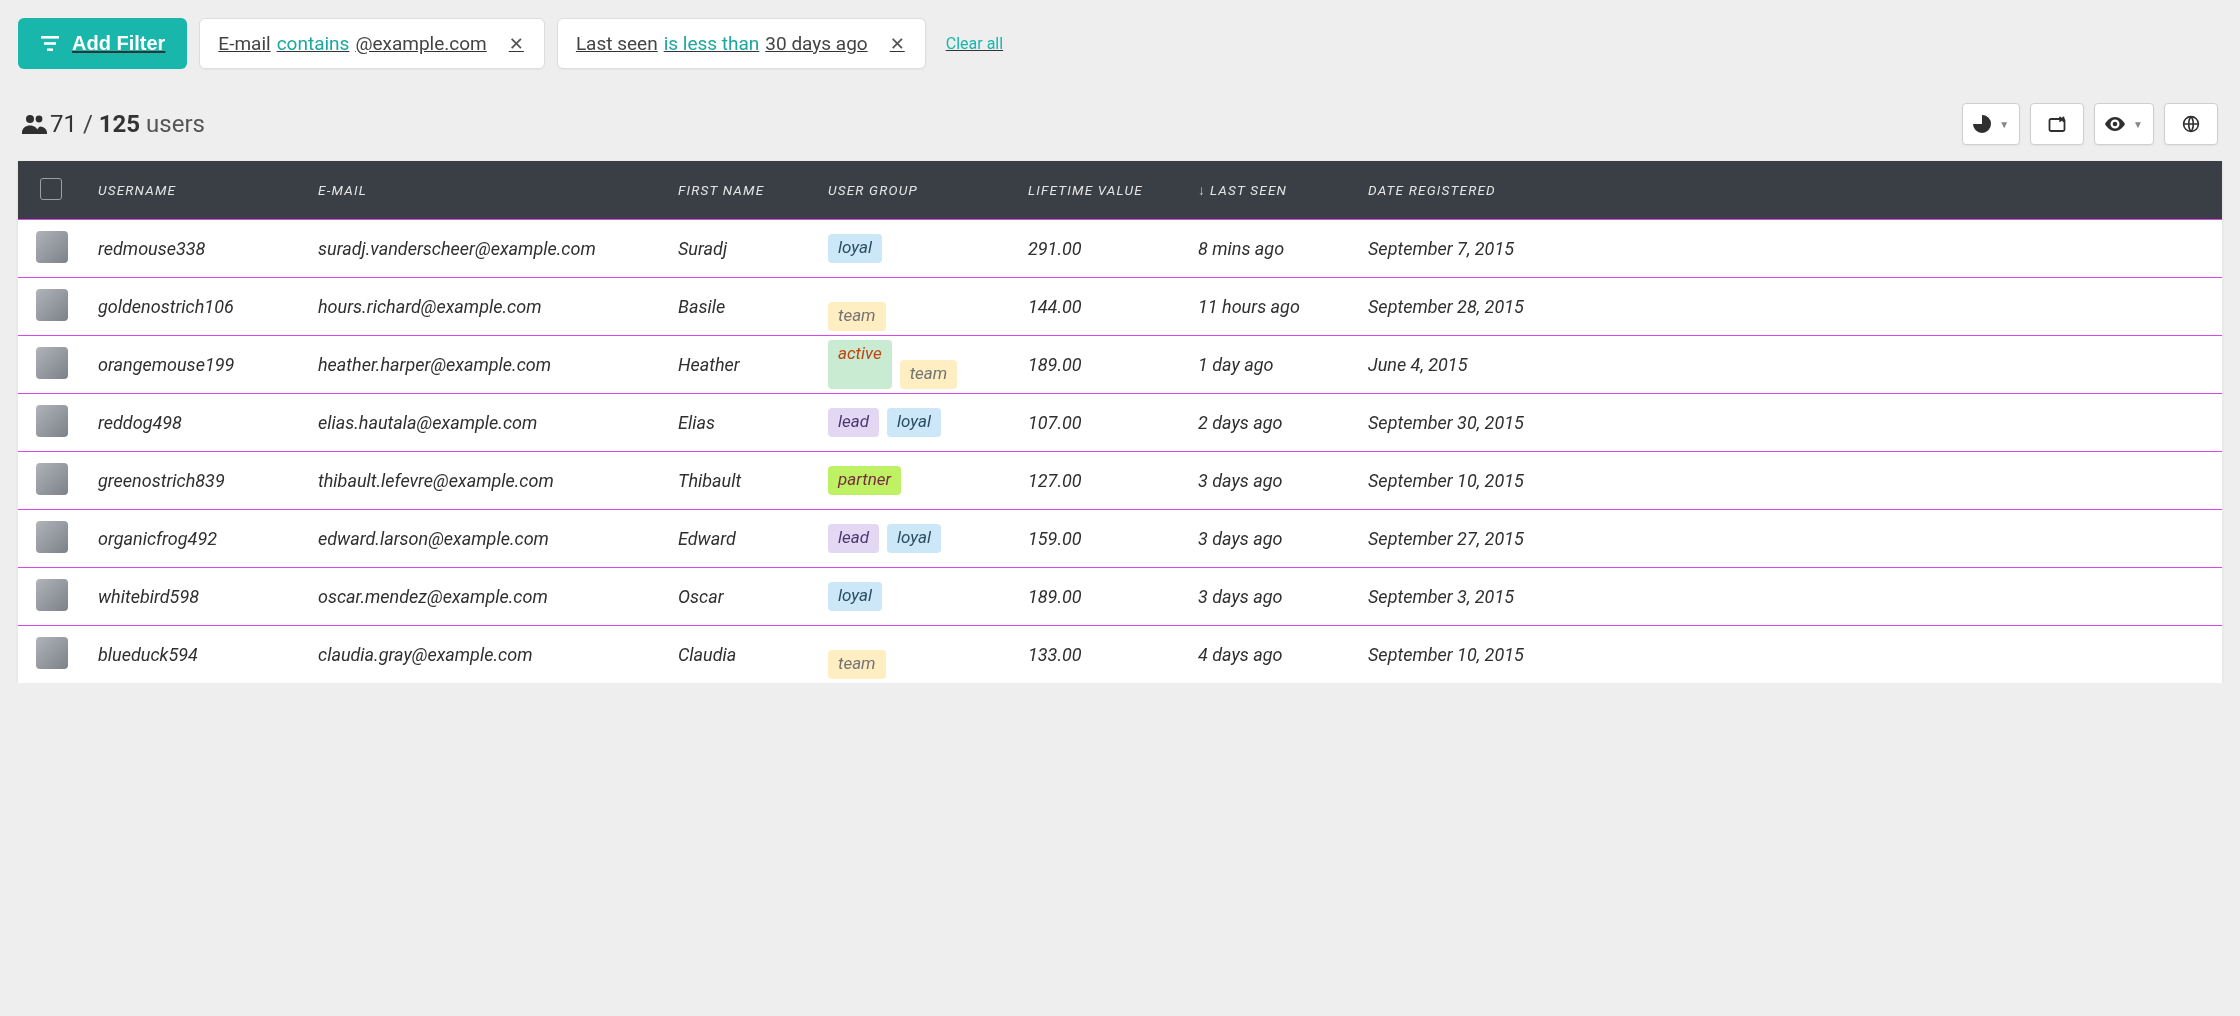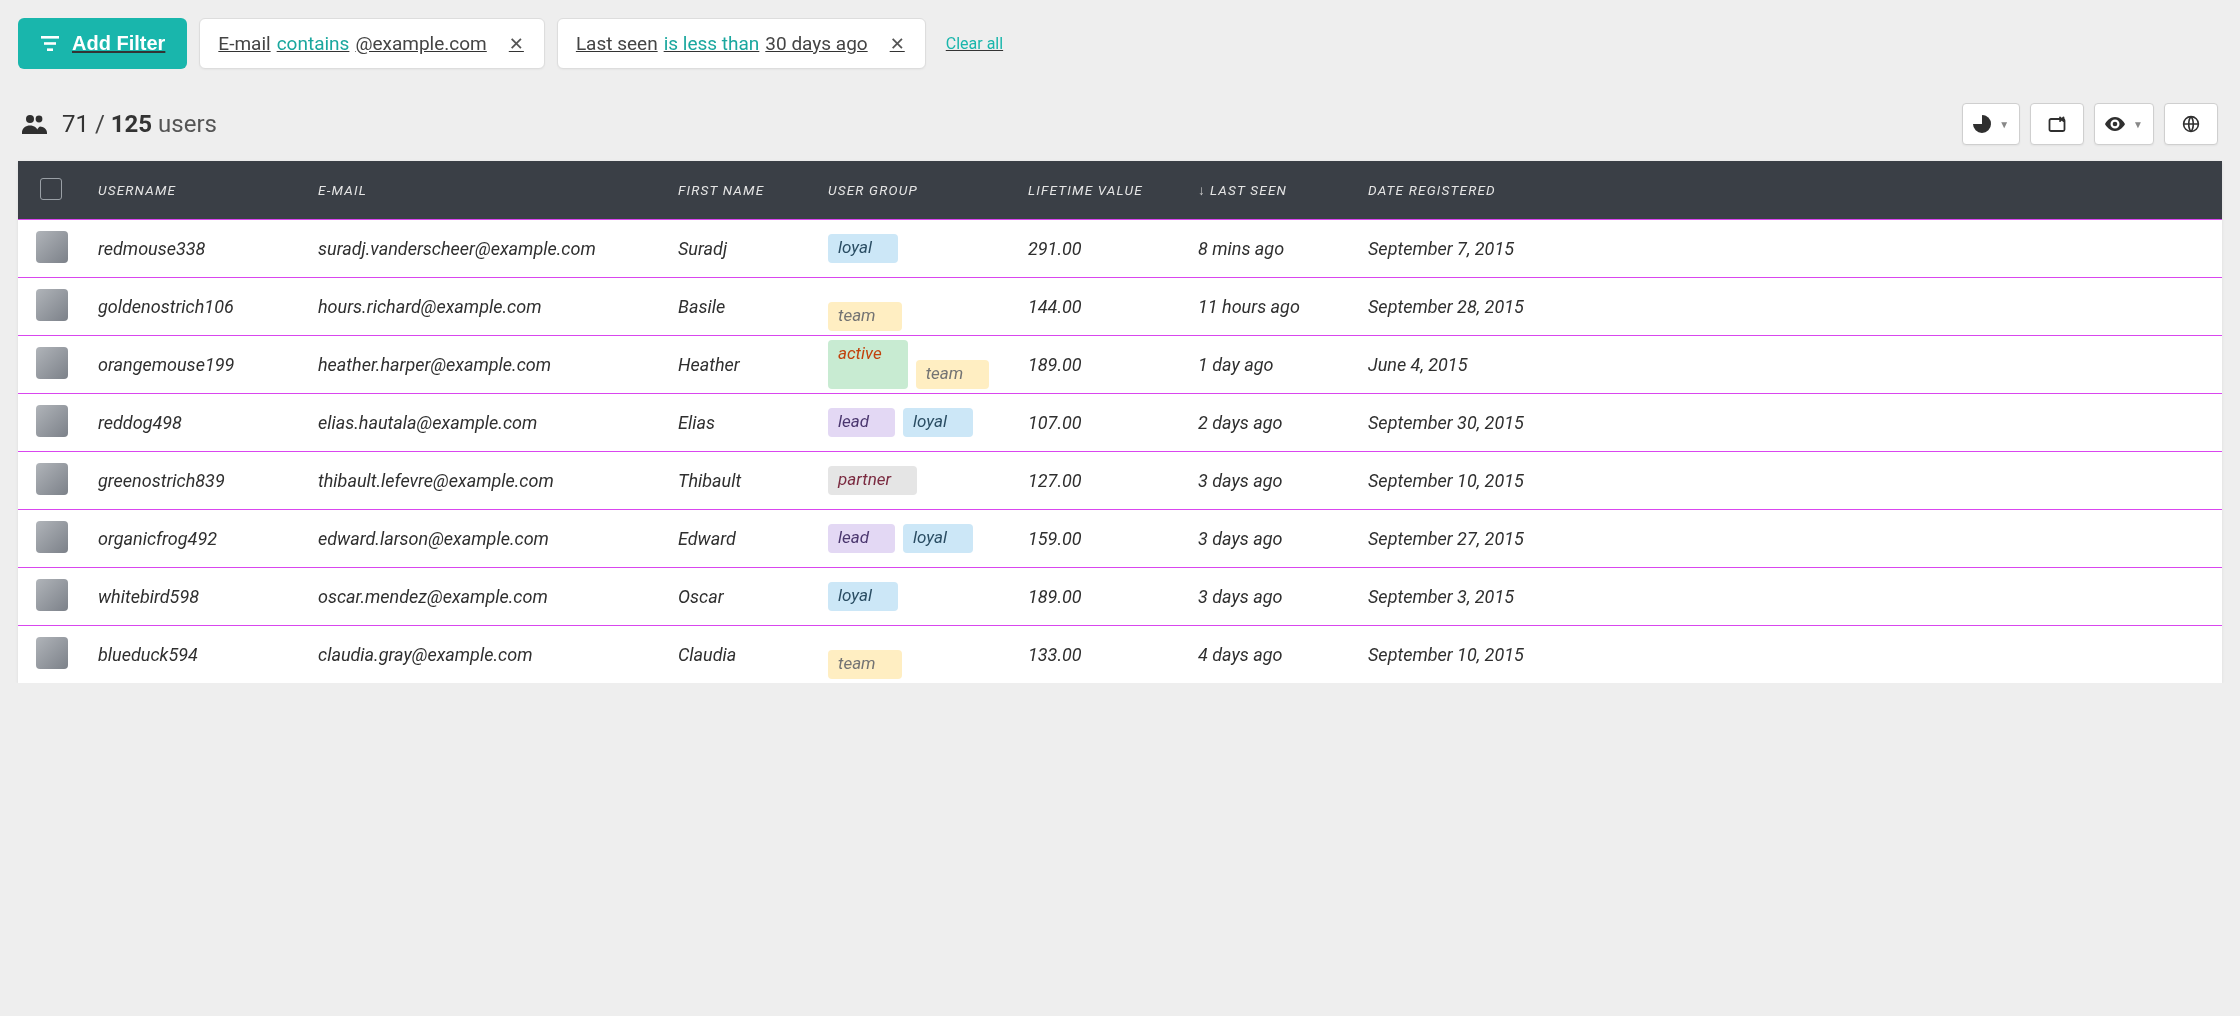--- a/index.html
+++ b/index.html
@@ -57,21 +57,21 @@
   .summary-row {
     display: flex;
     align-items: center;
     justify-content: space-between;
     margin-top: 34px;
     padding: 0 4px;
   }
   .summary-left {
     display: flex;
     align-items: center;
-    gap: 14px;
+    gap: 2px;
     font-size: 24px;
     color: #444;
   }
   .summary-left .count-total { font-weight: 700; color: #333; }
   .summary-left .count-shown { font-weight: 400; color: #333; }
   .summary-left .label { color: #555; font-weight: 400; }
   .toolbar-right { display: flex; gap: 10px; }
   .tool-btn {
     background: #fff;
     border: 1px solid #cfcfcf;
@@ -141,30 +141,30 @@
     width: 32px; height: 32px;
     border-radius: 4px;
     display: inline-block;
     background: linear-gradient(135deg,#b0b4b9,#7c8189);
     margin-left: 8px;
   }
 
   .tags { display: flex; gap: 8px; }
   .tag {
     font-size: 17px;
-    padding: 3px 26px 5px 10px;
+    padding: 3px 10px 5px 10px;
     border-radius: 4px;
     display: inline-block;
     line-height: 1.2;
   }
   .tag-loyal   { background: #cce7f7; color: #2a4d63; }
   .tag-team    { background: #ffeec2; color: #737373; margin-top: 20px; }
   .tag-active  { background: #c8ebd2; color: #c2410c; }
   .tag-lead    { background: #e3d8f4; color: #4a366e; }
-  .tag-partner { background: #e5e5e5; color: #7a2a40; }
+  .tag-partner { background: #bef264; color: #7a2a40; }
 
   svg { display: block; }
 </style>
 </head>
 <body>
 
 <div class="page">
 
   <div class="filter-row">
     <button class="add-filter-btn">

